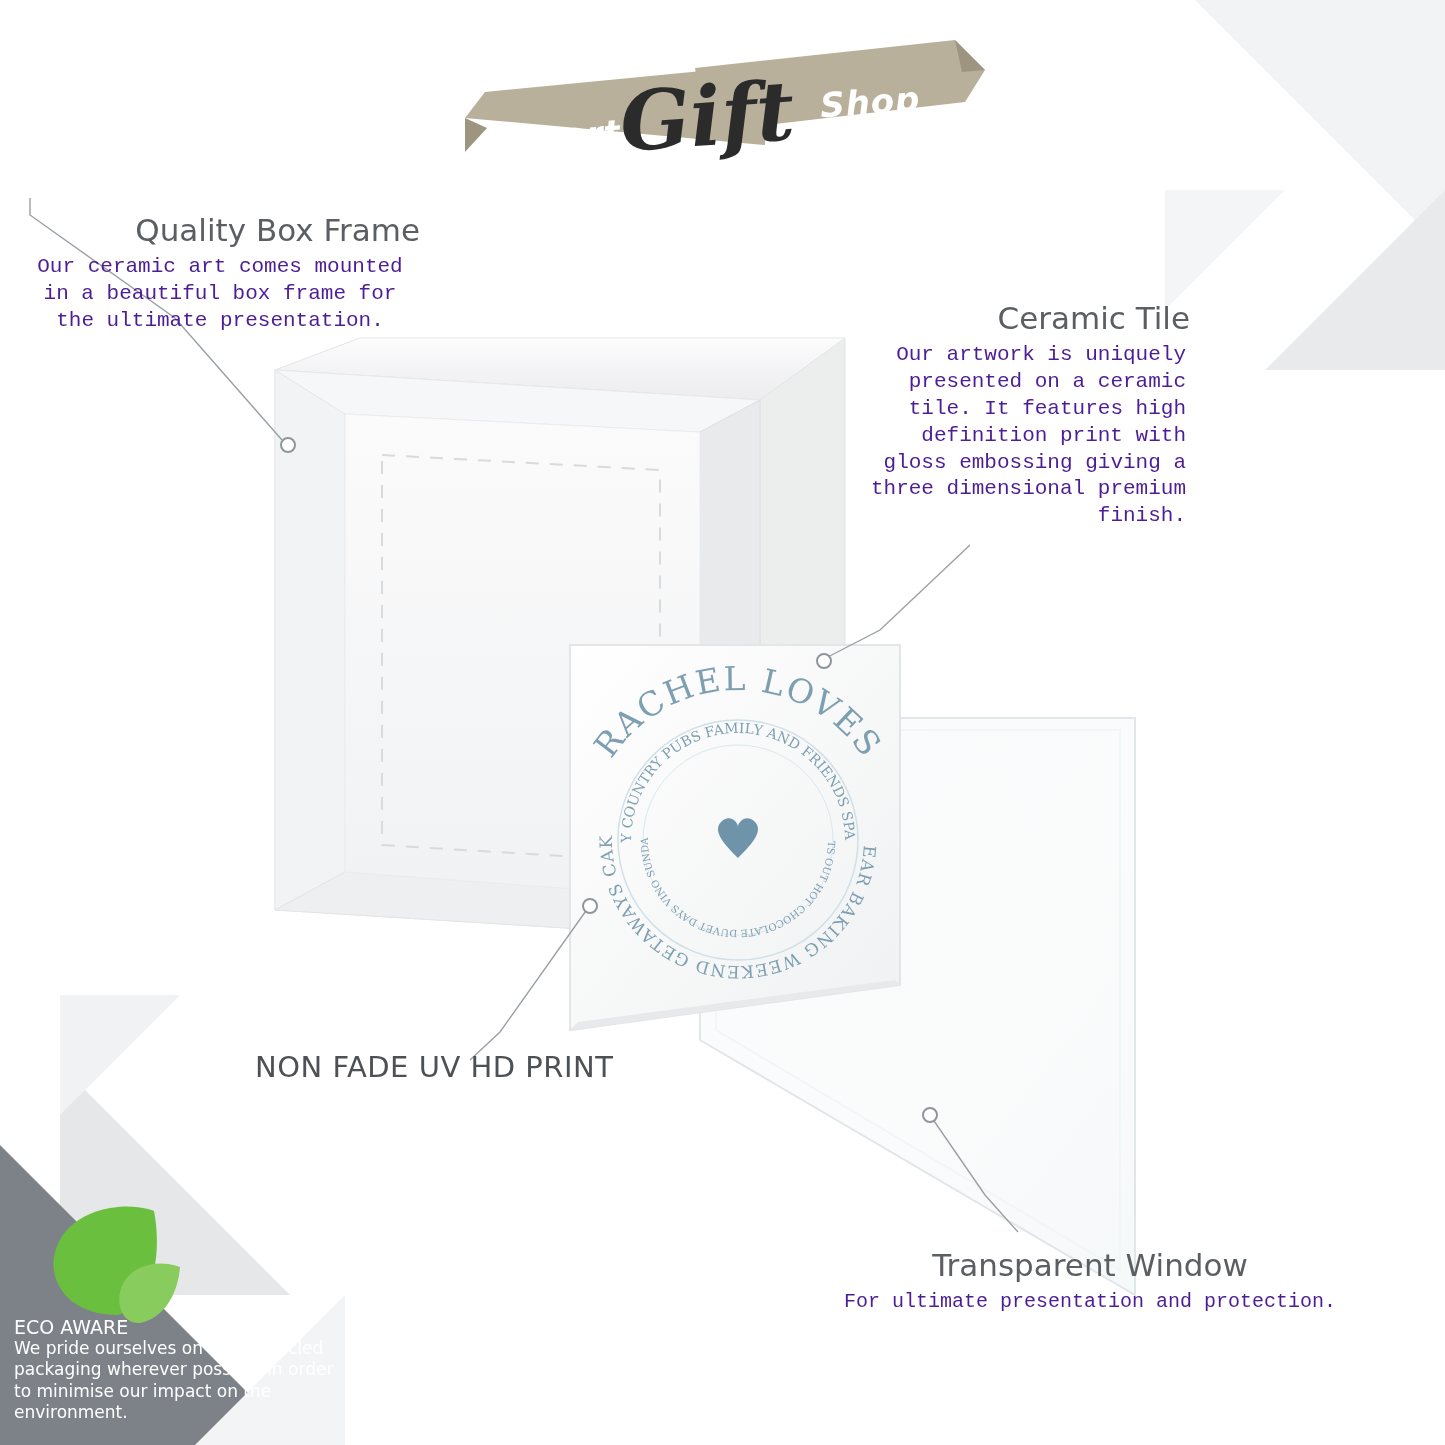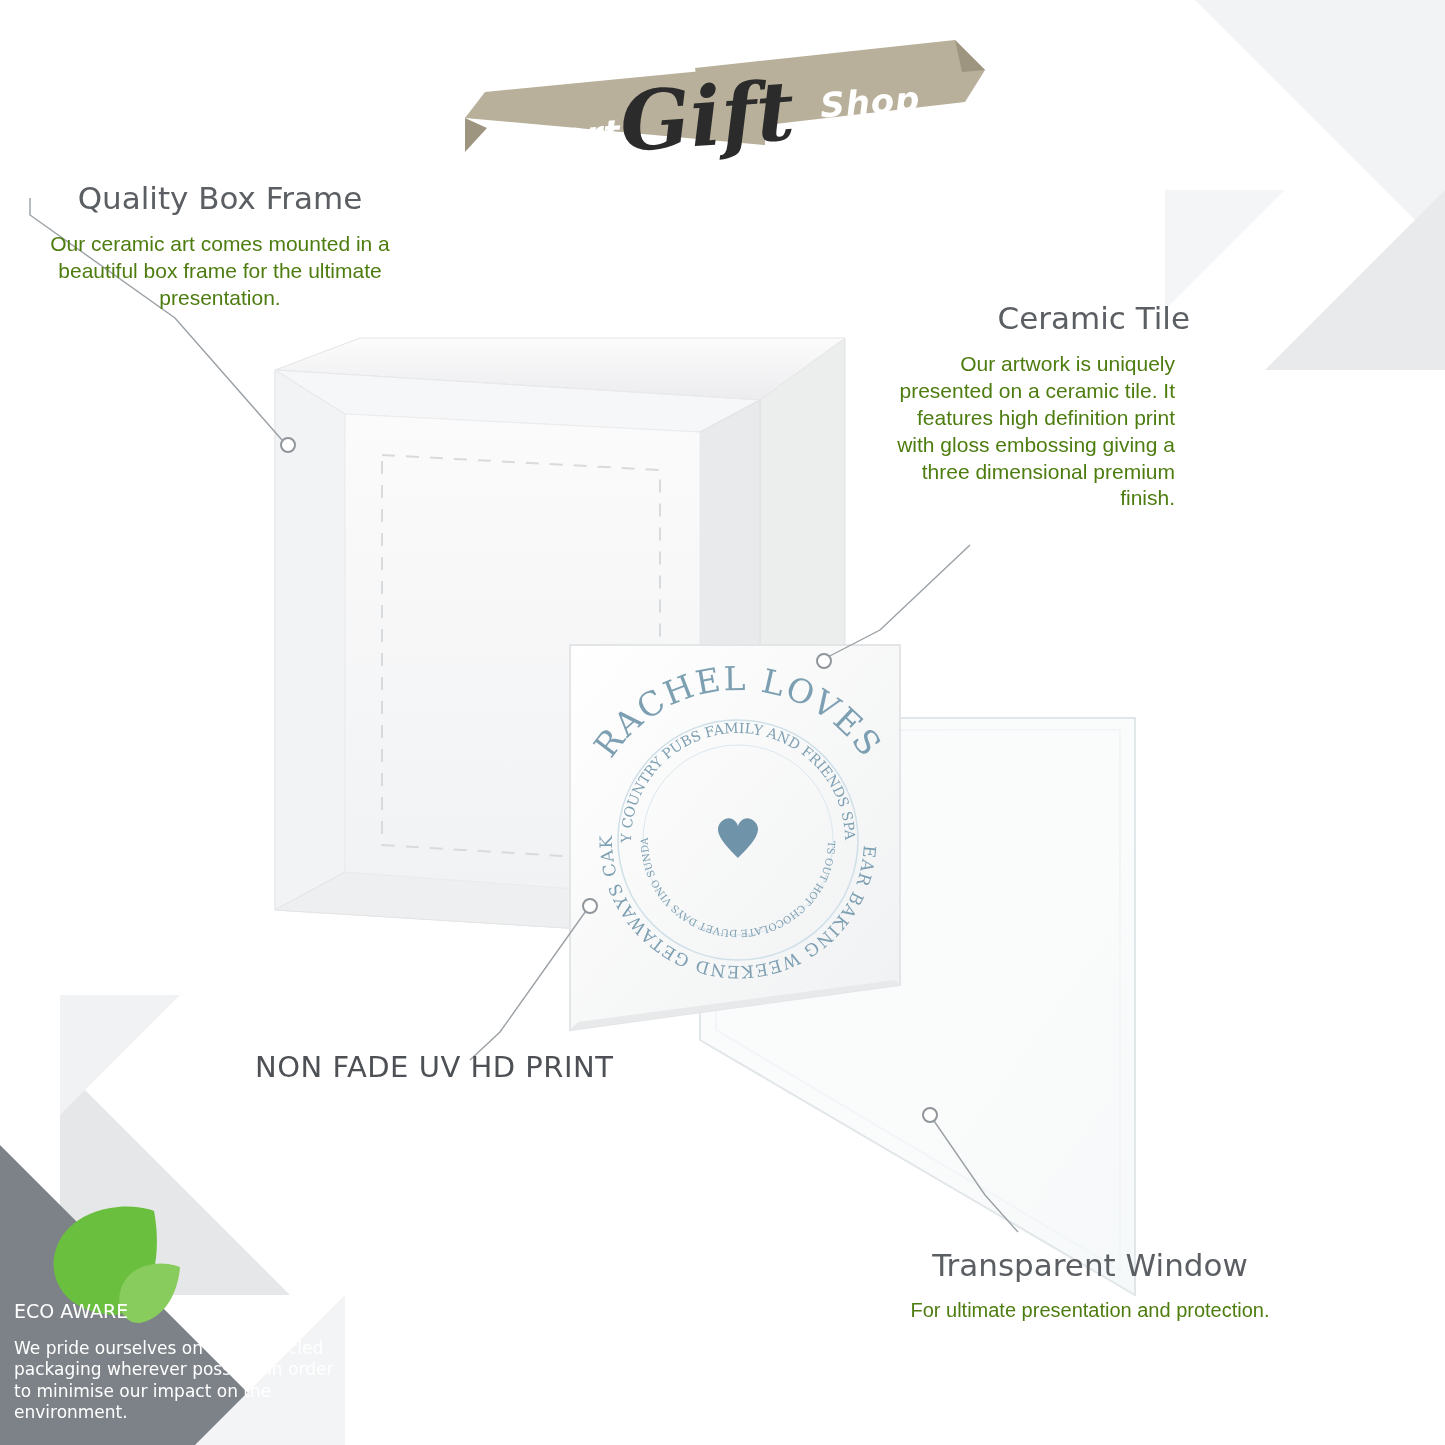--- a/index.html
+++ b/index.html
@@ -99,28 +99,28 @@
 
   
   .callout { position: absolute; }
   .callout h2 {
     margin: 0 0 6px 0;
     font-weight: normal;
     color: #5b5f63;
     font-family: "DejaVu Sans", sans-serif;
   }
   .callout p {
-    margin: 15px;
-    color: #4d7c0f;
+    margin: 4px;
+    color: #4c1d95;
     line-height: 1.28;
-    font-family: Liberation Sans, sans-serif;
+    font-family: Liberation Mono, monospace;
   }
 
   #callout-frame { left: 20px; top: 180px; width: 400px; text-align: center; }
-  #callout-frame h2 { font-size: 31px; text-align: center; }
+  #callout-frame h2 { font-size: 31px; text-align: right; margin-top: 32px; }
   #callout-frame p { font-size: 21px; }
 
   #callout-tile { left: 860px; top: 300px; width: 330px; text-align: right; }
   #callout-tile h2 { font-size: 31px; }
   #callout-tile p { font-size: 21px; }
 
   #callout-print { left: 255px; top: 1050px; width: 450px; text-align: left; }
   #callout-print h2 { font-size: 29px; color: #4d5054; letter-spacing: 0.5px; }
   #callout-print p { font-size: 21px; }
 
@@ -133,21 +133,21 @@
 
   
   #eco {
     position: absolute;
     left: 14px;
     bottom: 22px;
     width: 330px;
     color: #ffffff;
     font-family: "DejaVu Sans", sans-serif;
   }
-  #eco .eco-title { font-size: 19px; margin-bottom: 16px; }
+  #eco .eco-title { font-size: 19px; margin-bottom: 0; }
   #eco .eco-text { font-size: 17px; line-height: 1.25; }
   #eco-leaf { position: absolute; left: 22px; bottom: 120px; }
 
   
   #art { position: absolute; top: 0; left: 0; }
 
   .tile-text { font-family: "DejaVu Serif", serif; fill: #7d9fb2; }
 </style>
 </head>
 <body>

